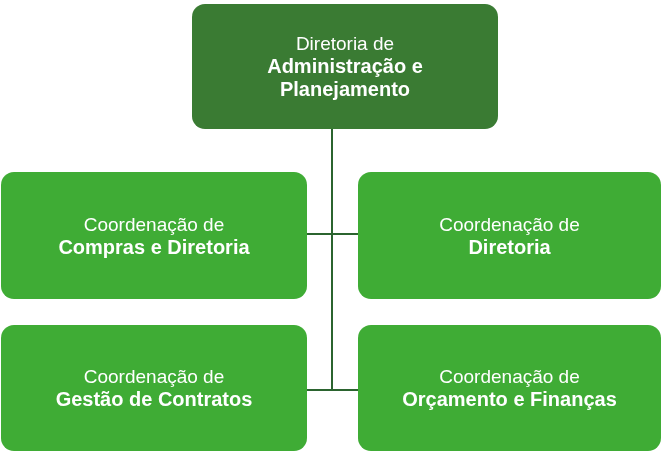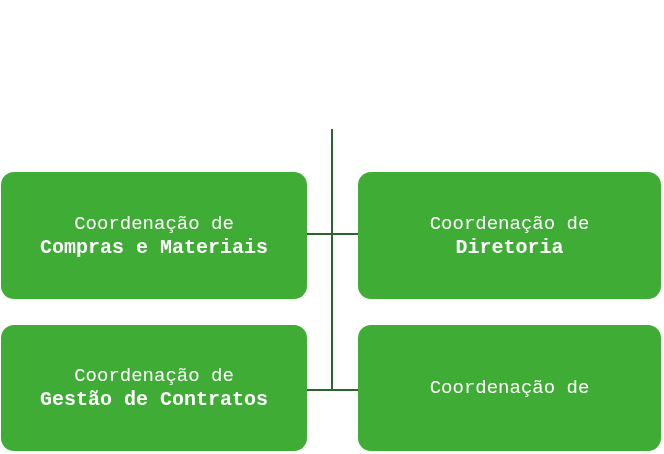--- a/index.html
+++ b/index.html
@@ -21,21 +21,21 @@
     color: var(--text, #ffffff);
     display: flex;
     flex-direction: column;
     align-items: center;
     justify-content: center;
     text-align: center;
     box-sizing: border-box;
     padding: 6px 10px;
   }
   .node.root  { background: var(--root-color, #3A7B33); }
-  .node.child { background: var(--child-color, #3FAC35); font-family: Liberation Mono, monospace; }
+  .node.child { background: var(--child-color, #3FAC35); }
 
   #node-root      { left: 192px; top: 4px;   width: 306px; height: 125px; }
   #node-compras   { left: 1px;   top: 172px; width: 306px; height: 127px; }
   #node-materiais { left: 358px; top: 172px; width: 303px; height: 127px; }
   #node-ti        { left: 1px;   top: 325px; width: 306px; height: 126px; }
   #node-orcamento { left: 358px; top: 325px; width: 303px; height: 126px; }
 
   .prefix {
     font-size: 19px;
     line-height: 23px;
@@ -56,33 +56,39 @@
 </style>
 </head>
 <body>
 
 <div class="canvas">
 
   <div class="connector" id="conn-vertical"></div>
   <div class="connector" id="conn-h-row1"></div>
   <div class="connector" id="conn-h-row2"></div>
 
+  <div class="node root" id="node-root">
+    <div class="prefix">Diretoria de</div>
+    <div class="name">Administração e</div>
+    <div class="name">Planejamento</div>
+  </div>
 
   <div class="node child" id="node-compras">
     <div class="prefix">Coordenação de</div>
-    <div class="name">Compras e Materiais</div>
+    <div class="name">Compras e Diretoria</div>
   </div>
 
   <div class="node child" id="node-materiais">
     <div class="prefix">Coordenação de</div>
     <div class="name">Diretoria</div>
   </div>
 
   <div class="node child" id="node-ti">
     <div class="prefix">Coordenação de</div>
     <div class="name">Gestão de Contratos</div>
   </div>
 
   <div class="node child" id="node-orcamento">
     <div class="prefix">Coordenação de</div>
+    <div class="name">Orçamento e Finanças</div>
   </div>
 
 </div>
 
 </body></html>

